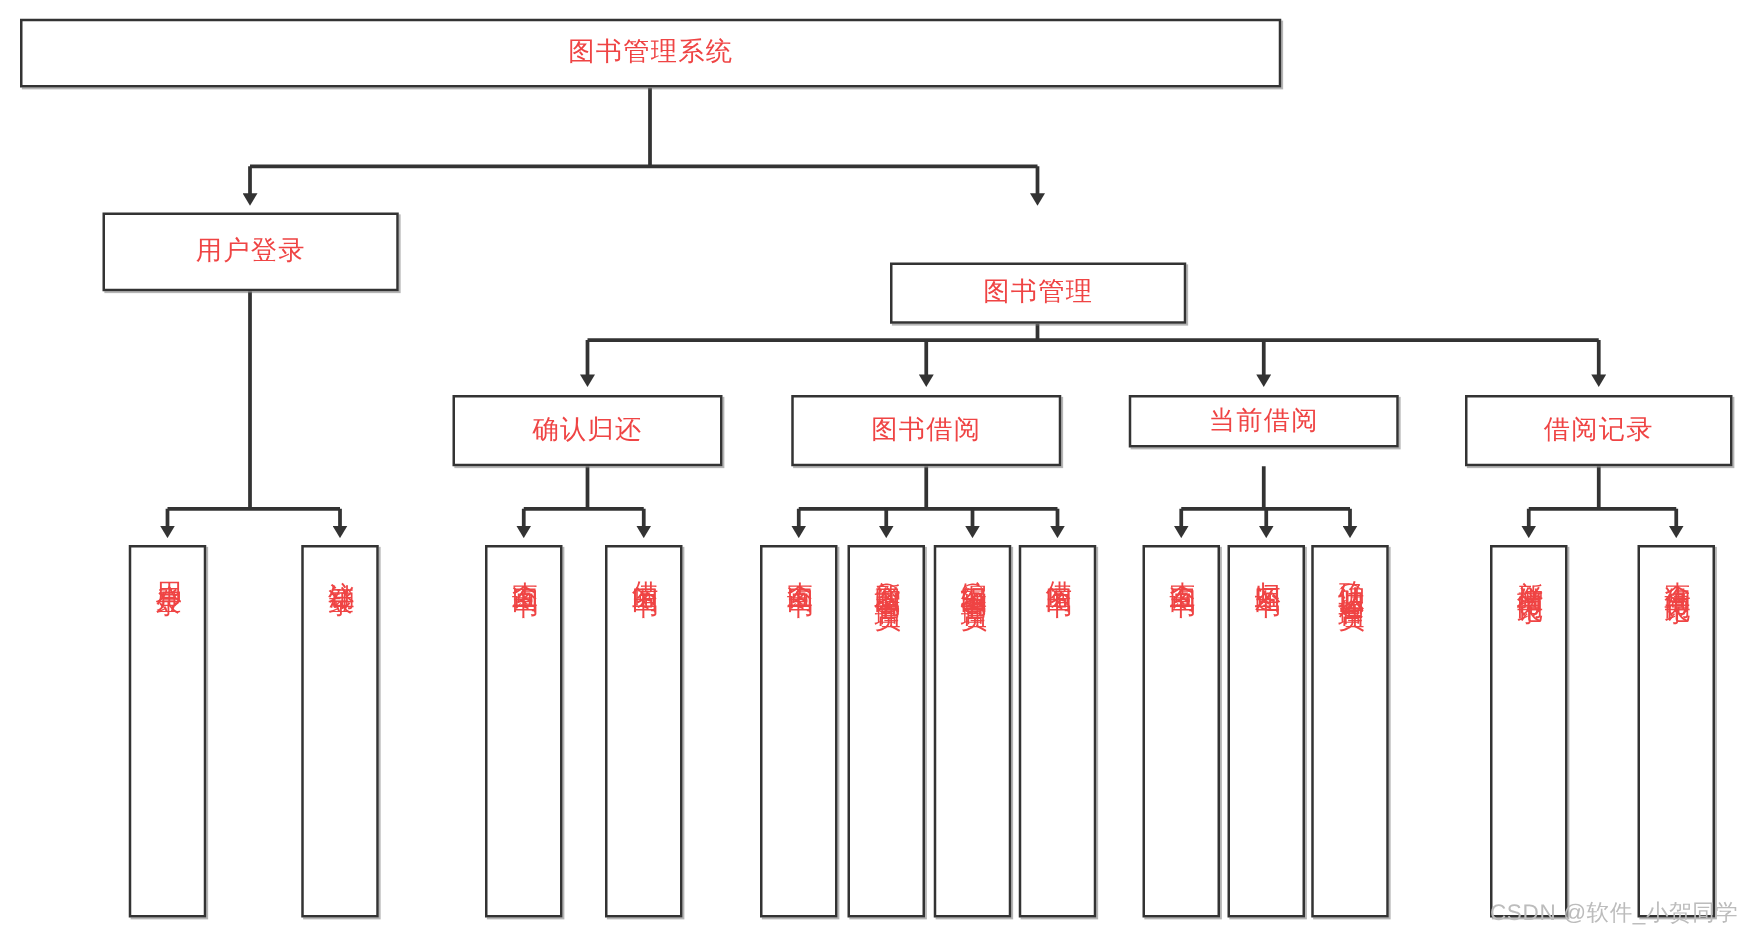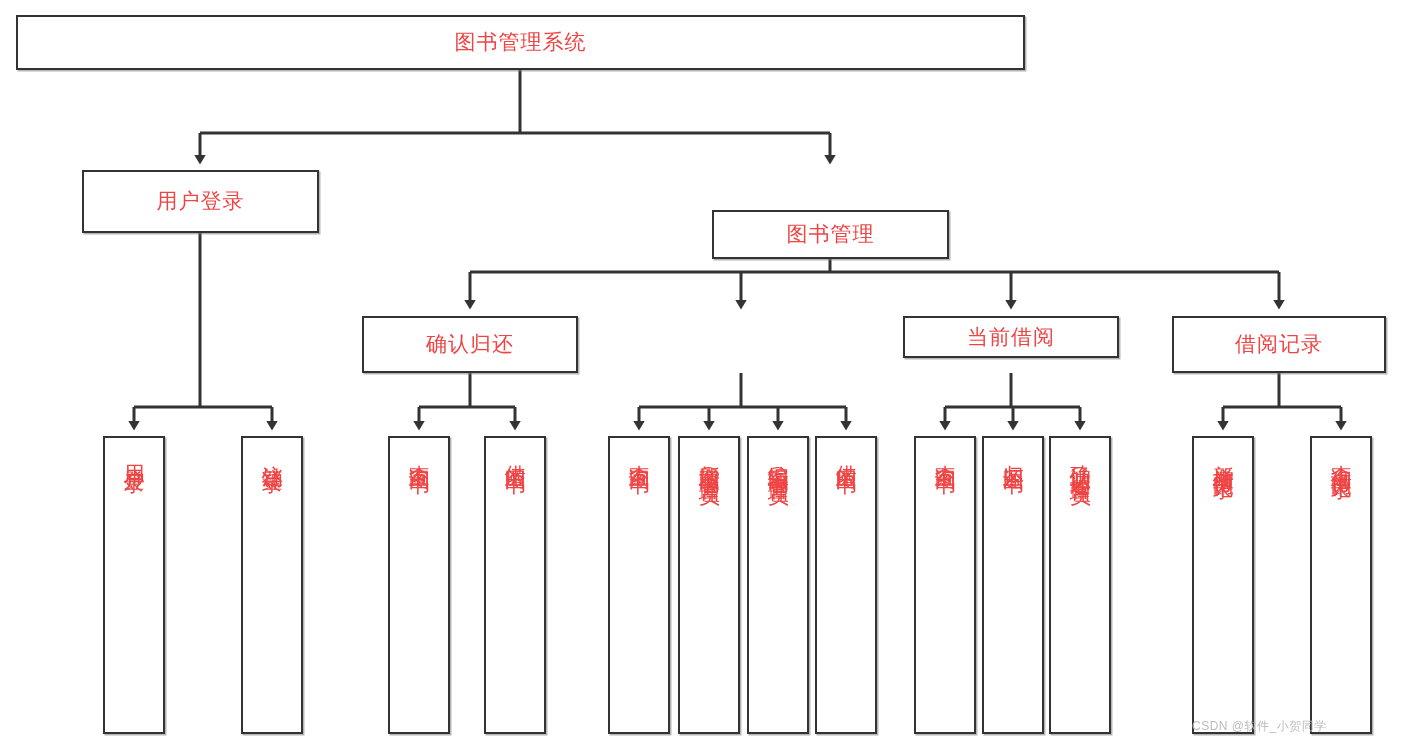--- a/index.html
+++ b/index.html
@@ -55,21 +55,21 @@
     text-orientation: upright;
     -webkit-writing-mode: vertical-rl;
     font-size: 21px;
     line-height: 1.35;
     letter-spacing: 3px;
     white-space: normal;
     max-height: 278px;
   }
   .watermark {
     position: absolute;
-    font-size: 12px;
+    font-size: 18px;
     color: #bcbcbc;
     letter-spacing: 0.5px;
     white-space: nowrap;
     user-select: none;
   }
 </style>
 </head>
 <body>
 
 <div id="canvas">
@@ -132,20 +132,23 @@
   <div class="node" id="node-l2-0" style="left: 82px; top: 170px; width: 237px; height: 63px;">
     <span class="label">用户登录</span>
   </div>
   <div class="node" id="node-l2-1" style="left: 712px; top: 170px; width: 237px; height: 49px; margin-top: 40px;">
     <span class="label">图书管理</span>
   </div>
 
   <div class="node" id="node-l3-0" style="left: 362px; top: 316px; width: 216px; height: 57px;">
     <span class="label">确认归还</span>
   </div>
+  <div class="node" id="node-l3-1" style="left: 633px; top: 316px; width: 216px; height: 57px;">
+    <span class="label">图书借阅</span>
+  </div>
   <div class="node" id="node-l3-2" style="left: 903px; top: 316px; width: 216px; height: 42px;">
     <span class="label">当前借阅</span>
   </div>
   <div class="node" id="node-l3-3" style="left: 1172px; top: 316px; width: 214px; height: 57px;">
     <span class="label">借阅记录</span>
   </div>
 
   <div class="node leaf" id="node-leaf-0" style="left: 103px; top: 436px; width: 62px; height: 298px;">
     <span class="label">用户登录</span>
   </div>

